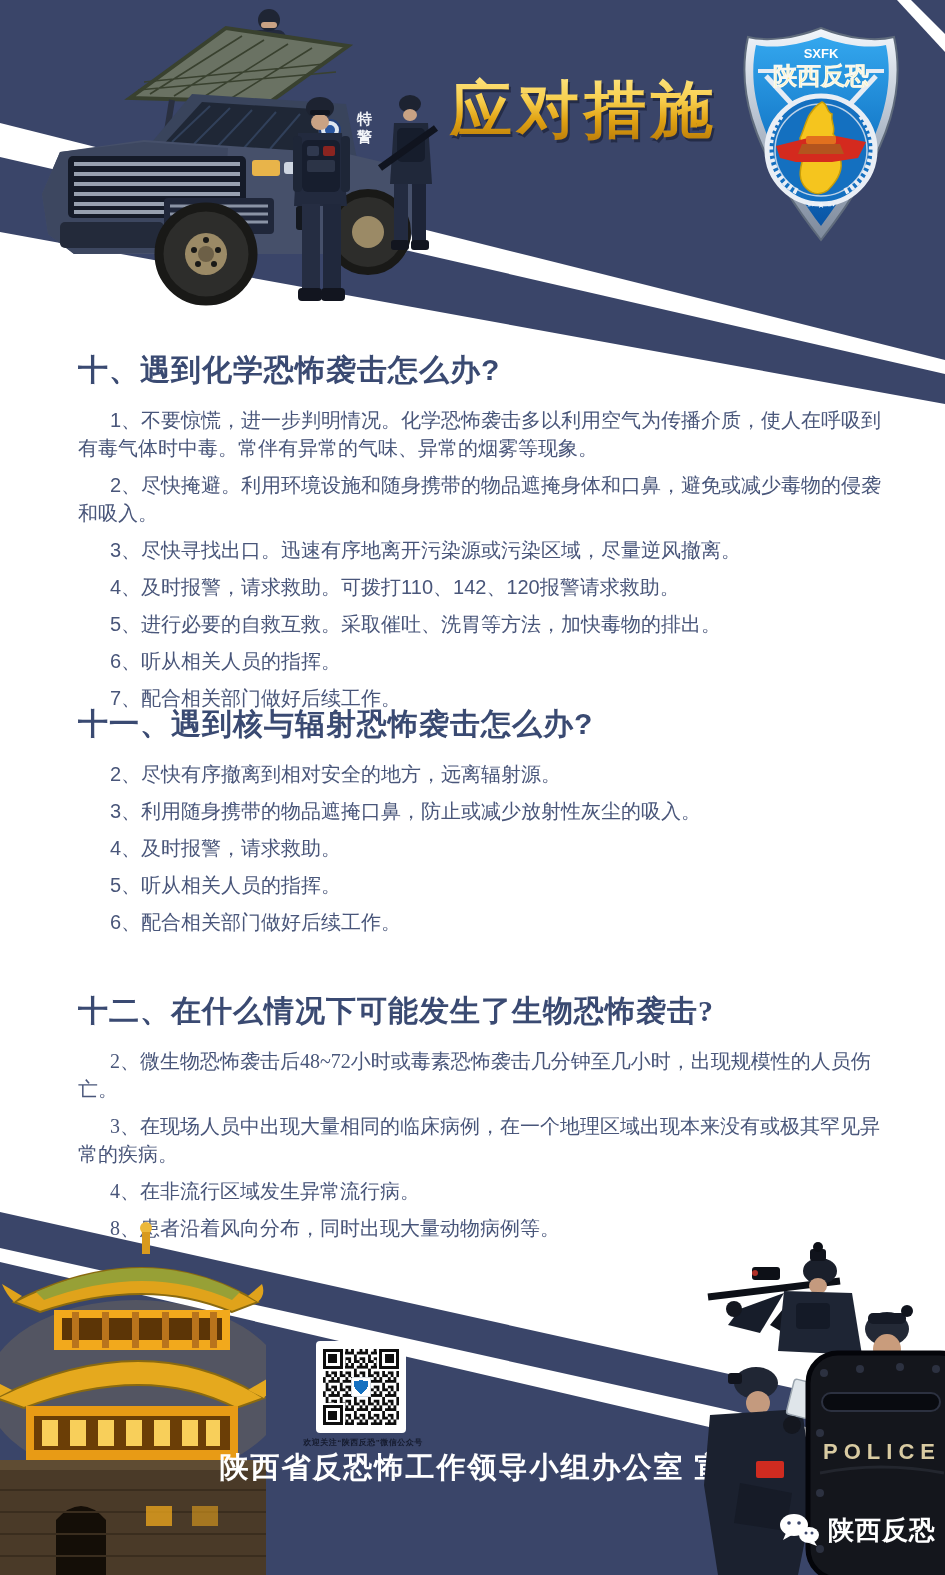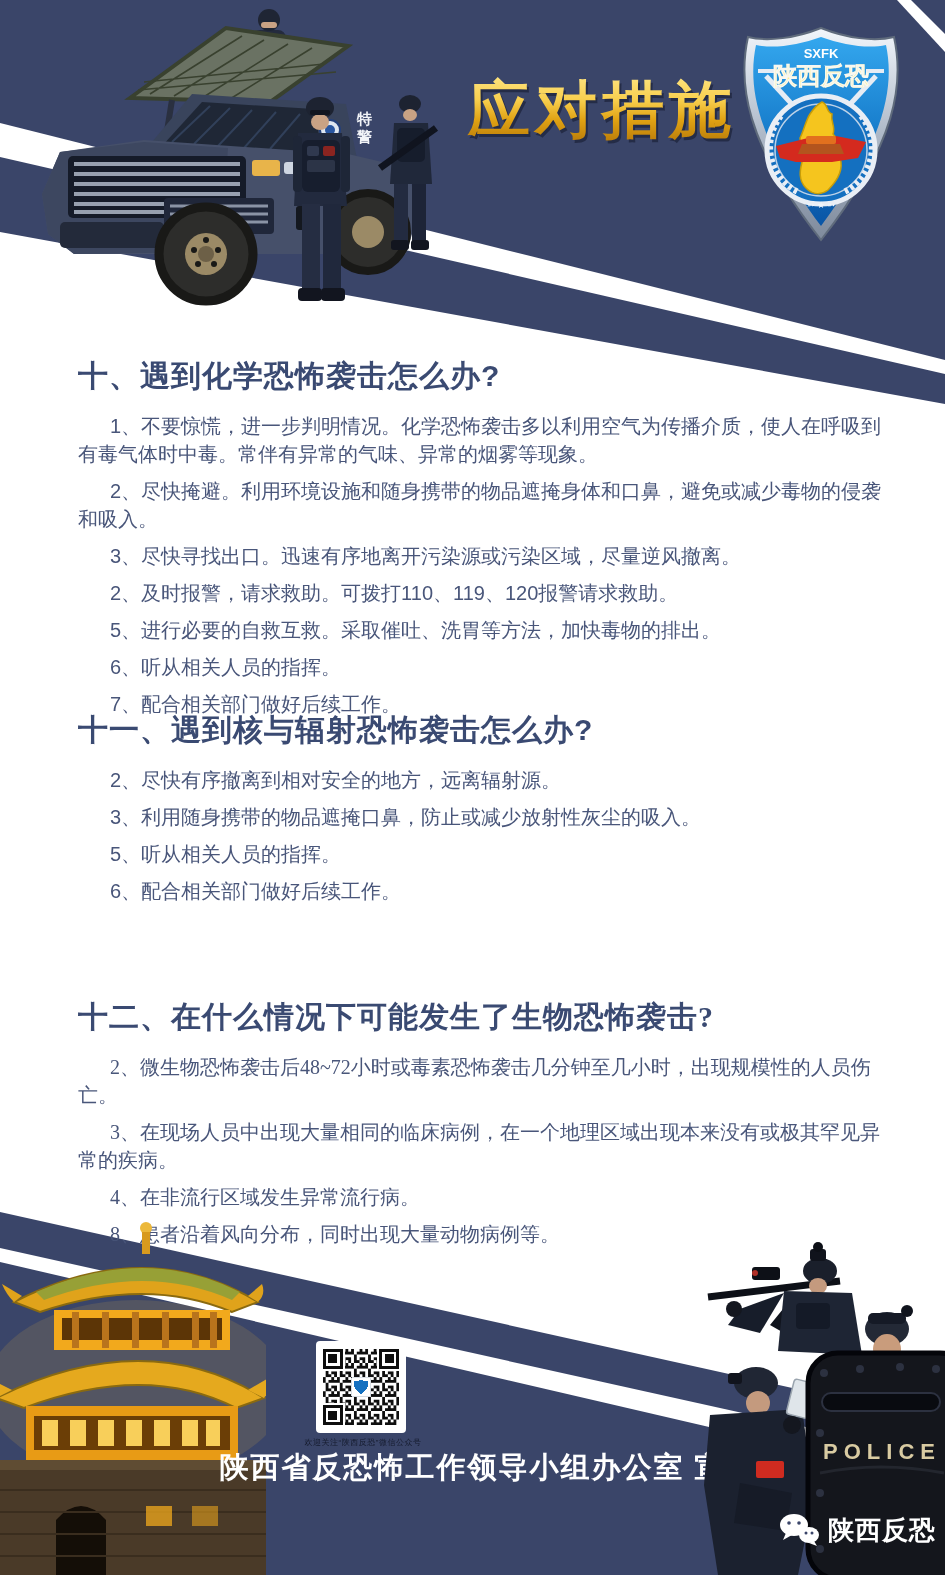--- a/index.html
+++ b/index.html
@@ -11,38 +11,38 @@
   .hdr-band{position:absolute;left:0;top:0;width:945px;height:420px;background:#3a4569;
             clip-path:polygon(0 157px,945px 374px,945px 404px,0 232px);}
   .corner-sliver{position:absolute;top:0;right:0;width:70px;height:60px;background:#ffffff;
             clip-path:polygon(22px 0,36px 0,70px 34px,70px 52px);}
   
   .ftr-band{position:absolute;left:0;top:1212px;width:945px;height:250px;background:#3a4569;
             clip-path:polygon(0 0,945px 210px,945px 246px,0 36px);}
   .ftr-mass{position:absolute;left:0;top:1262px;width:945px;height:313px;background:#3a4569;
             clip-path:polygon(0 0,945px 220px,945px 313px,0 313px);}
   
-  .main-title{position:absolute;left:452px;top:68px;width:300px;text-align:center;
+  .main-title{position:absolute;left:434px;top:68px;width:300px;text-align:center;
       font-size:62px;font-weight:900;letter-spacing:5px;
       background:linear-gradient(180deg,#ffe98f 0%,#f8cf4e 38%,#e0a213 62%,#a96b05 100%);
       -webkit-background-clip:text;background-clip:text;color:transparent;
       filter:drop-shadow(2px 3px 0 rgba(10,14,30,.45));}
   
   .sec{position:absolute;left:78px;width:815px;}
-  .sec h2{margin:6px 0 18px 0;font-size:30px;line-height:36px;font-weight:800;
+  .sec h2{margin:0 0 18px 0;font-size:30px;line-height:36px;font-weight:800;
           color:#3a4a72;letter-spacing:1px;}
   .sec p{margin:0 0 9px 0;font-size:20px;line-height:28px;color:#49567a;
          text-indent:32px;font-weight:500;}
   .sec-10{top:352px;} .sec-11{top:706px;} .sec-12{top:993px;font-family:Liberation Serif, serif;}
   
   .qr-box{position:absolute;left:316px;top:1341px;width:90px;height:92px;background:#fff;
           border-radius:4px;padding:4px;box-sizing:border-box;}
   .qr-box svg{display:block;width:82px;height:84px;}
   .qr-caption{position:absolute;left:288px;top:1437px;width:150px;text-align:center;
-          font-size:8px;color:#151b2e;font-weight:400;letter-spacing:.5px;}
+          font-size:8px;color:#151b2e;font-weight:700;letter-spacing:.5px;}
   .publisher{position:absolute;left:0;top:1448px;width:945px;text-align:center;
           font-size:29px;font-weight:800;color:#ffffff;letter-spacing:2px;}
   .wechat-row{position:absolute;left:778px;top:1512px;display:flex;align-items:center;gap:8px;}
   .wechat-name{font-size:26px;font-weight:700;color:#ffffff;letter-spacing:1px;}
   
   .vehicle-art{position:absolute;left:14px;top:2px;}
   .badge-art{position:absolute;left:736px;top:24px;}
   .pagoda-art{position:absolute;left:-4px;top:1220px;}
   .officers-art{position:absolute;right:0;top:1233px;}
 </style>
@@ -195,30 +195,31 @@
       <rect x="70" y="112" width="30" height="8" rx="2" fill="#e2701e"></rect>
     </g>
     <text x="85" y="184" text-anchor="middle" font-size="9" fill="#f2f6fb">➳ ★ ➳</text>
   </svg>
 
   <section class="sec sec-10">
     <h2>十、遇到化学恐怖袭击怎么办?</h2>
     <p>1、不要惊慌，进一步判明情况。化学恐怖袭击多以利用空气为传播介质，使人在呼吸到有毒气体时中毒。常伴有异常的气味、异常的烟雾等现象。</p>
     <p>2、尽快掩避。利用环境设施和随身携带的物品遮掩身体和口鼻，避免或减少毒物的侵袭和吸入。</p>
     <p>3、尽快寻找出口。迅速有序地离开污染源或污染区域，尽量逆风撤离。</p>
-    <p>2、及时报警，请求救助。可拨打110、119、120报警请求救助。</p>
+    <p>4、及时报警，请求救助。可拨打110、142、120报警请求救助。</p>
     <p>5、进行必要的自救互救。采取催吐、洗胃等方法，加快毒物的排出。</p>
     <p>6、听从相关人员的指挥。</p>
     <p>7、配合相关部门做好后续工作。</p>
   </section>
 
   <section class="sec sec-11">
     <h2>十一、遇到核与辐射恐怖袭击怎么办?</h2>
     <p>2、尽快有序撤离到相对安全的地方，远离辐射源。</p>
     <p>3、利用随身携带的物品遮掩口鼻，防止或减少放射性灰尘的吸入。</p>
+    <p>4、及时报警，请求救助。</p>
     <p>5、听从相关人员的指挥。</p>
     <p>6、配合相关部门做好后续工作。</p>
   </section>
 
   <section class="sec sec-12">
     <h2>十二、在什么情况下可能发生了生物恐怖袭击?</h2>
     <p>2、微生物恐怖袭击后48~72小时或毒素恐怖袭击几分钟至几小时，出现规模性的人员伤亡。</p>
     <p>3、在现场人员中出现大量相同的临床病例，在一个地理区域出现本来没有或极其罕见异常的疾病。</p>
     <p>4、在非流行区域发生异常流行病。</p>
     <p>8、患者沿着风向分布，同时出现大量动物病例等。</p>

